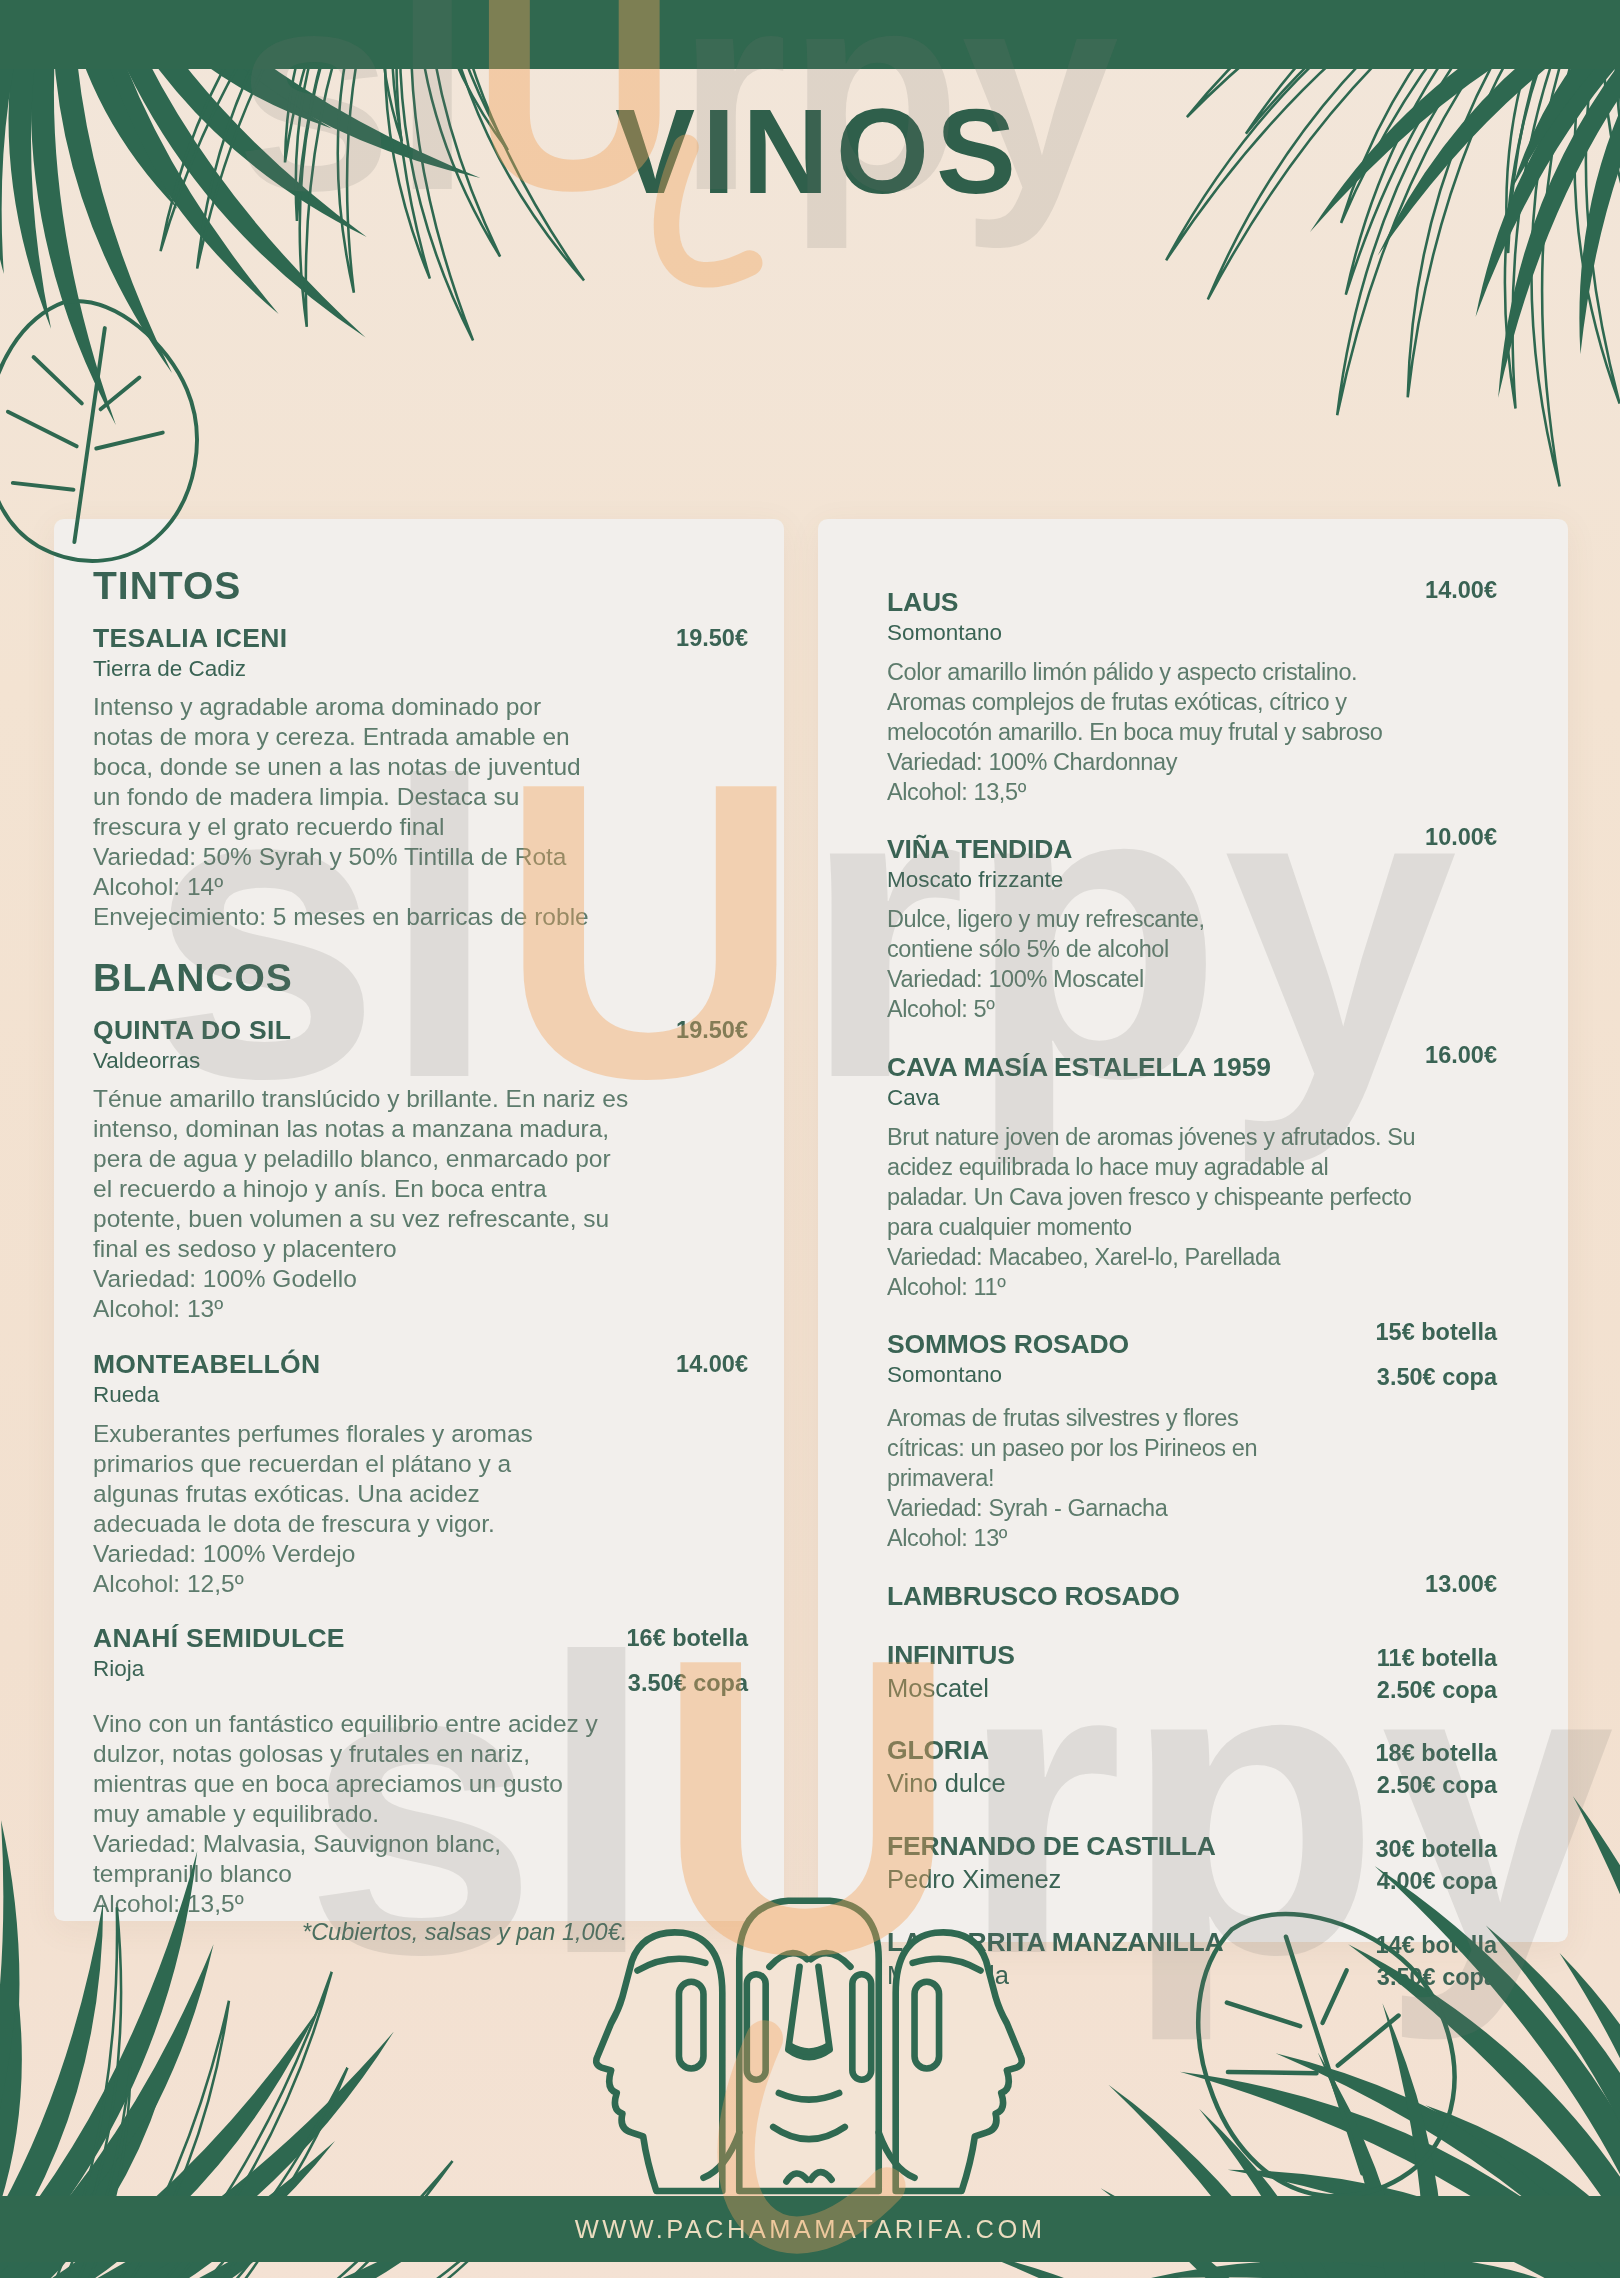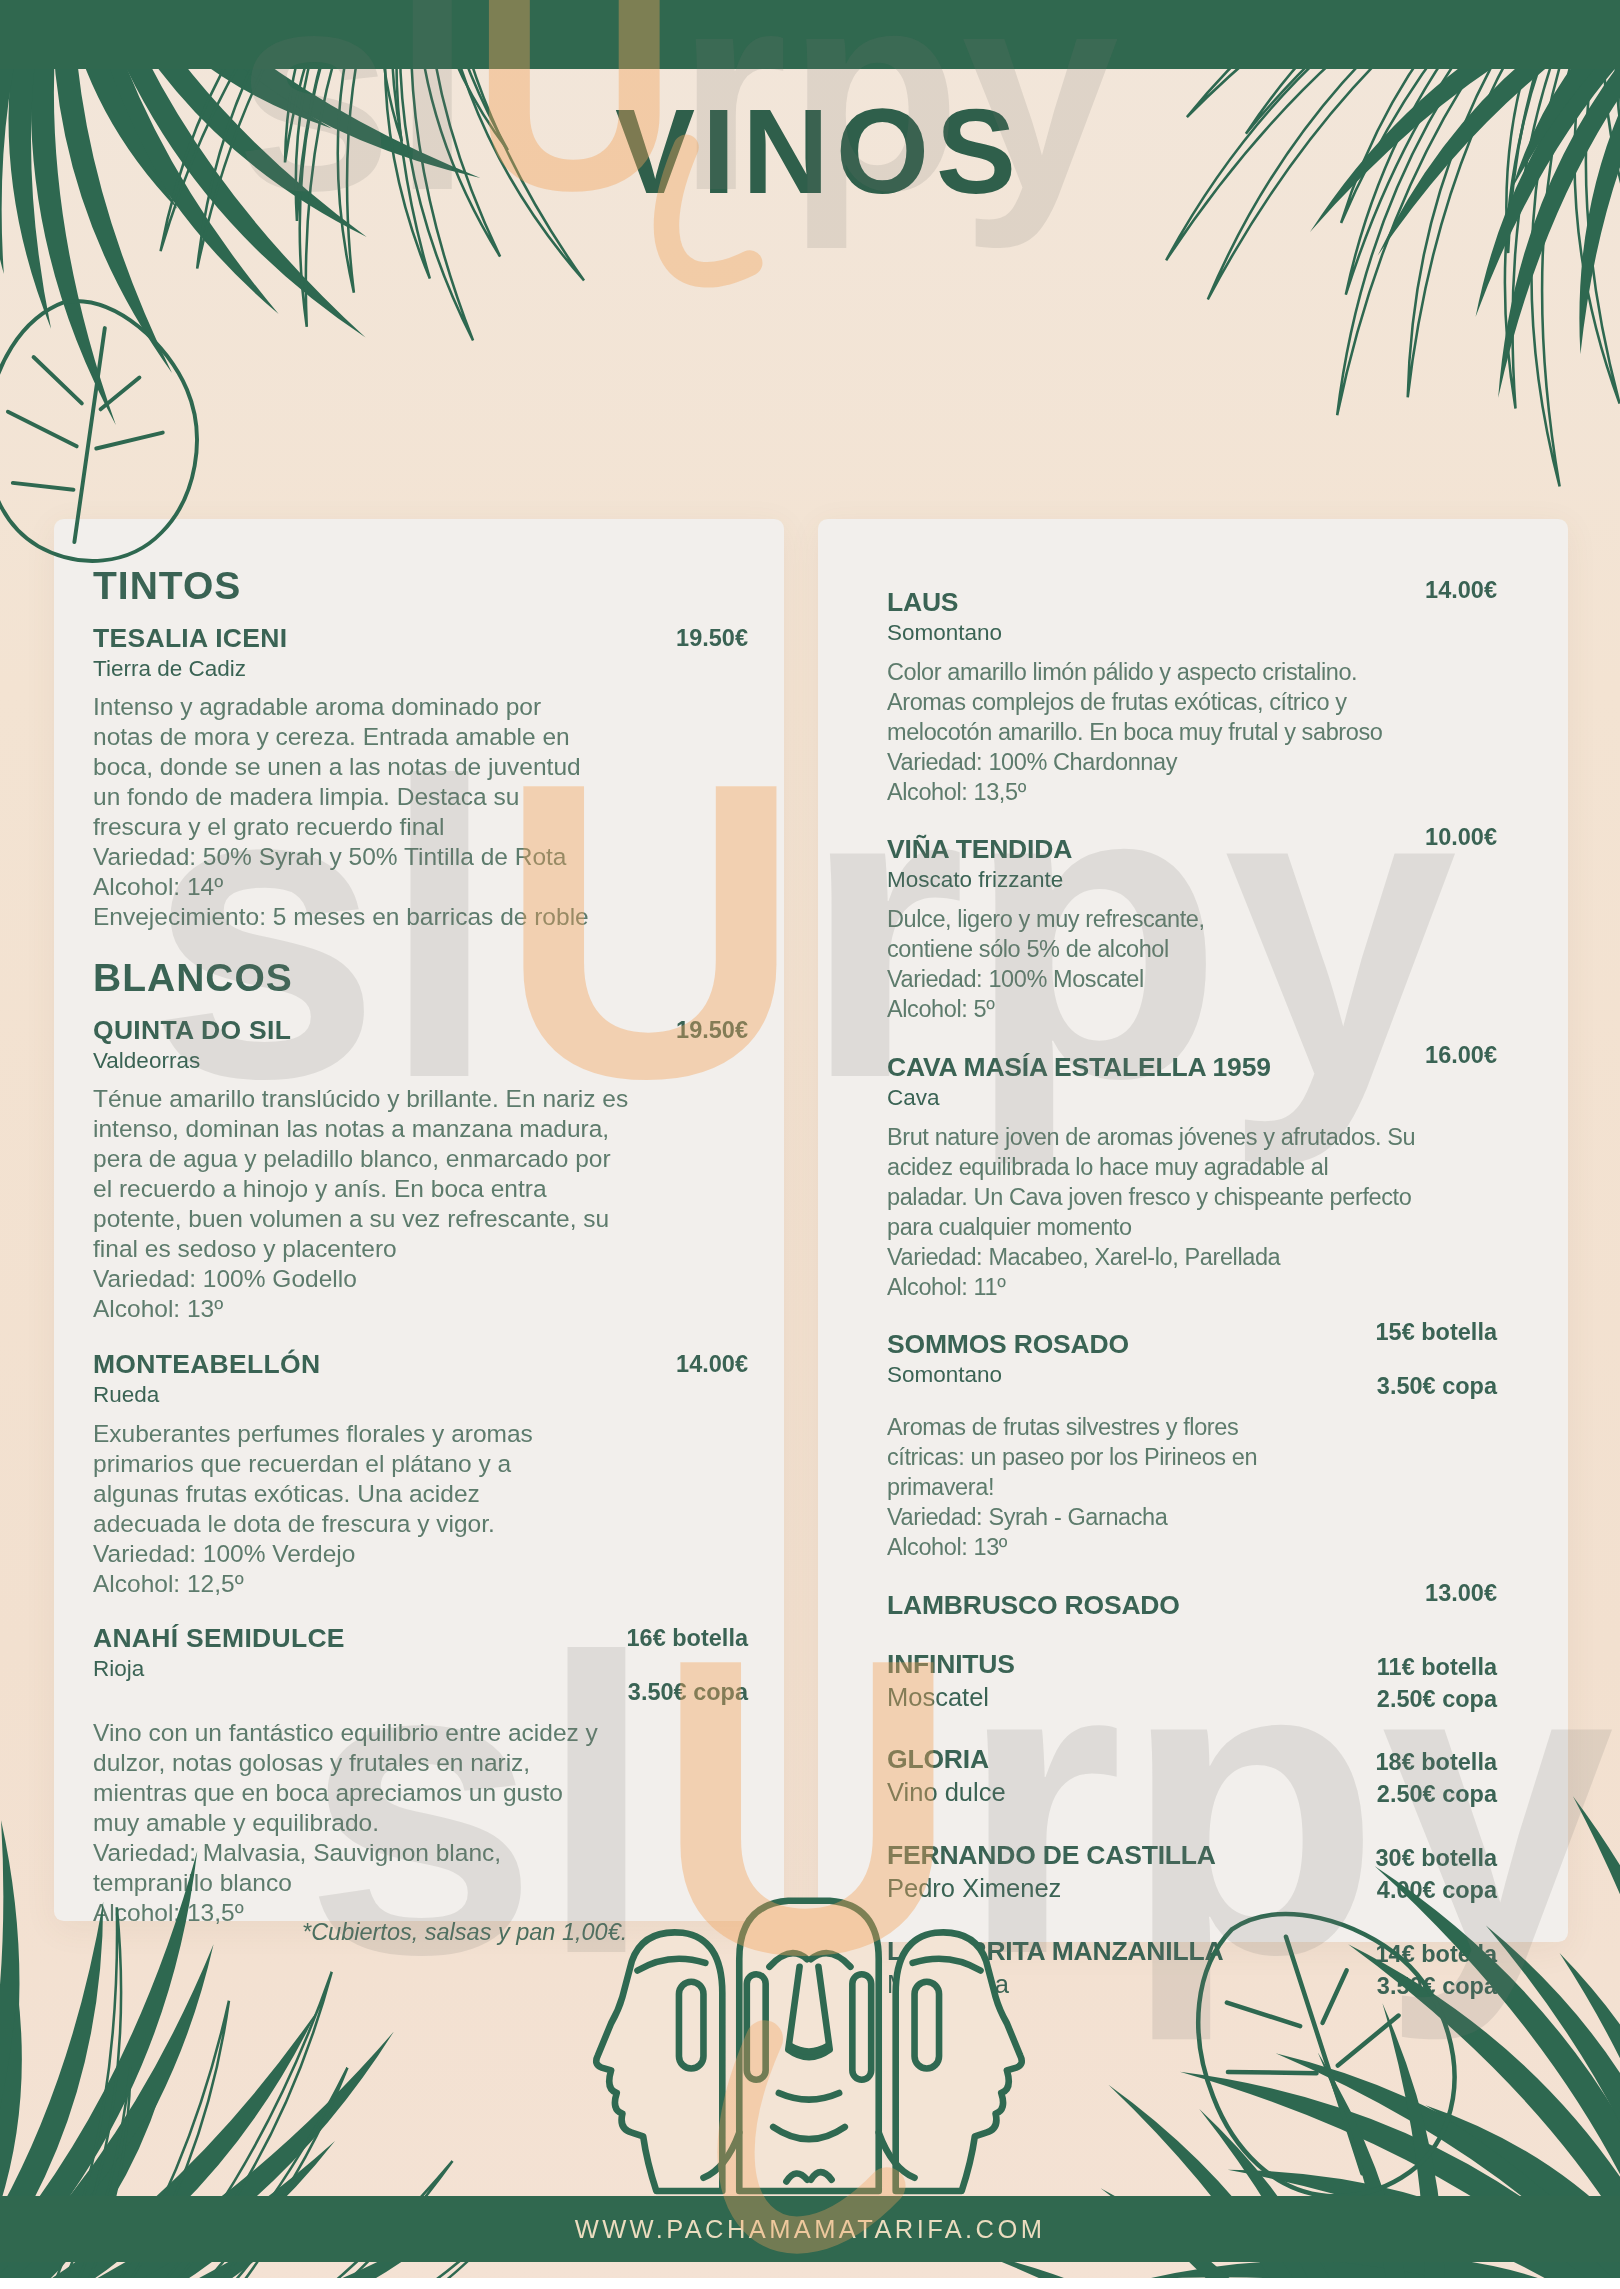--- a/index.html
+++ b/index.html
@@ -30,21 +30,21 @@
   .wine{margin-bottom:23.5px;}
   .panel-right .wine{margin-bottom:14.7px;}
   .wine-head{display:flex;justify-content:space-between;align-items:flex-start;}
   .wine-name{font-size:26.5px;font-weight:bold;color:var(--green-text);letter-spacing:0.3px;line-height:32px;}
   .wine-origin{font-size:22.5px;font-weight:normal;color:var(--green-text);line-height:29px;}
   .wine-desc{font-size:24.5px;color:var(--body-text);line-height:30px;white-space:pre-line;margin-top:9.8px;}
   .panel-right .wine-desc{letter-spacing:-0.4px;font-size:23.5px;}
   .panel-right .wine-name{letter-spacing:-0.2px;margin-top:12px;}
   .wine-price{font-size:23.5px;font-weight:bold;color:var(--green-text);line-height:32px;
               text-align:right;white-space:nowrap;}
-  .wine-price.dual{display:flex;flex-direction:column;gap:22px;}
+  .wine-price.dual{display:flex;flex-direction:column;gap:13px;}
   .wine.compact{margin-bottom:16.7px;}
   .wine.compact .wine-origin{font-size:25.5px;line-height:35px;}
   .wine.compact .wine-head{align-items:flex-end;}
   .wine.compact .wine-price.dual{justify-content:space-between;gap:0;}
   
   .footnote{position:absolute;left:302px;top:1919px;z-index:6;
             font-size:23.5px;font-style:italic;color:#4a6e5e;}
   .footer{position:absolute;left:0;top:2196px;width:100%;height:66px;background:var(--green);
           z-index:20;display:flex;align-items:center;justify-content:center;}
   .footer-url{font-size:25.5px;letter-spacing:3.4px;color:var(--footer-text);}

